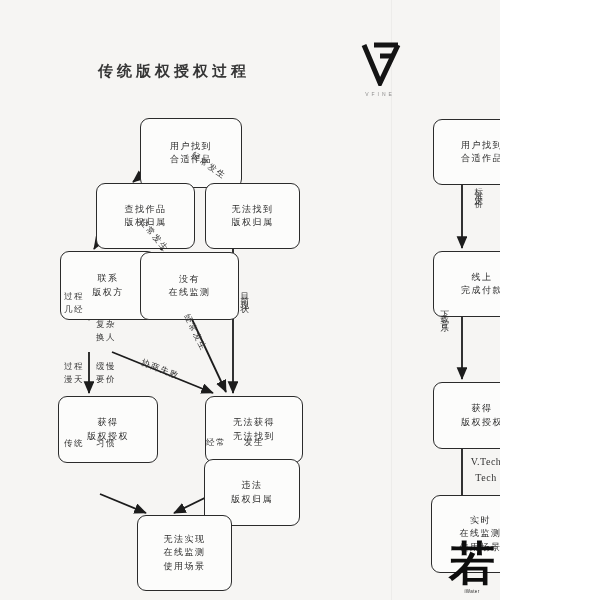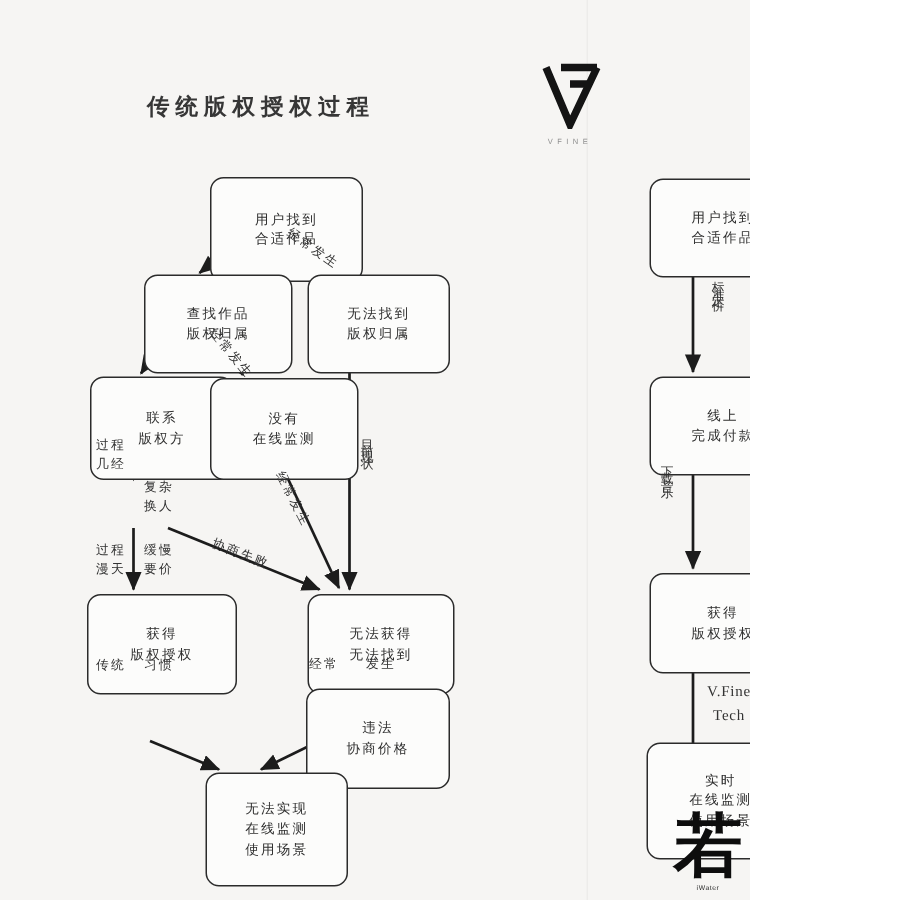--- a/index.html
+++ b/index.html
@@ -75,21 +75,21 @@
 版权归属</div>
   <div class="node" style="left:60px;top:251px;width:58px;height:31px;">联系
 版权方</div>
   <div class="node" style="left:140px;top:252px;width:61px;height:30px;">没有
 在线监测</div>
   <div class="node" style="left:58px;top:396px;width:62px;height:29px;">获得
 版权授权</div>
   <div class="node" style="left:205px;top:396px;width:60px;height:29px;">无法获得
 无法找到</div>
   <div class="node" style="left:204px;top:459px;width:58px;height:29px;">违法
-协商价格</div>
+版权归属</div>
   <div class="node" style="left:137px;top:515px;width:57px;height:38px;">无法实现
 在线监测
 使用场景</div>
 
   <div class="elabel rot" style="left:196px;top:149px;transform:rotate(35deg);">经常发生</div>
   <div class="elabel rot" style="left:146px;top:216px;transform:rotate(50deg);">经常发生</div>
   <div class="elabel vlabel" style="left:238px;top:286px;">目前现状</div>
   <div class="elabel" style="left:58px;top:290px;width:26px;text-align:right;">过程
 几经</div>
   <div class="elabel" style="left:96px;top:290px;width:26px;text-align:left;margin-top:28px;">复杂
@@ -110,21 +110,21 @@
   <div class="node" style="left:433px;top:251px;width:60px;height:28px;">线上
 完成付款</div>
   <div class="node" style="left:433px;top:382px;width:60px;height:29px;">获得
 版权授权</div>
   <div class="node" style="left:431px;top:495px;width:61px;height:40px;">实时
 在线监测
 使用场景</div>
 
   <div class="elabel vlabel" style="left:472px;top:181px;">标准定价</div>
   <div class="elabel vlabel" style="left:438px;top:304px;">下载音乐</div>
-  <div class="elabel" style="left:466px;top:454px;width:40px;font-size:10px;letter-spacing:0.5px;">V.Fine
+  <div class="elabel" style="left:466px;top:454px;width:40px;font-size:10px;letter-spacing:0.5px;">V.Tech
 Tech</div>
 
   <div class="wm">
     <div class="wm-col">
       <div class="wm-char">若</div>
       <div class="wm-sub">iWater</div>
     </div>
     <div class="wm-col">
       <div class="wm-char">水</div>
       <div class="wm-sub">control</div>

